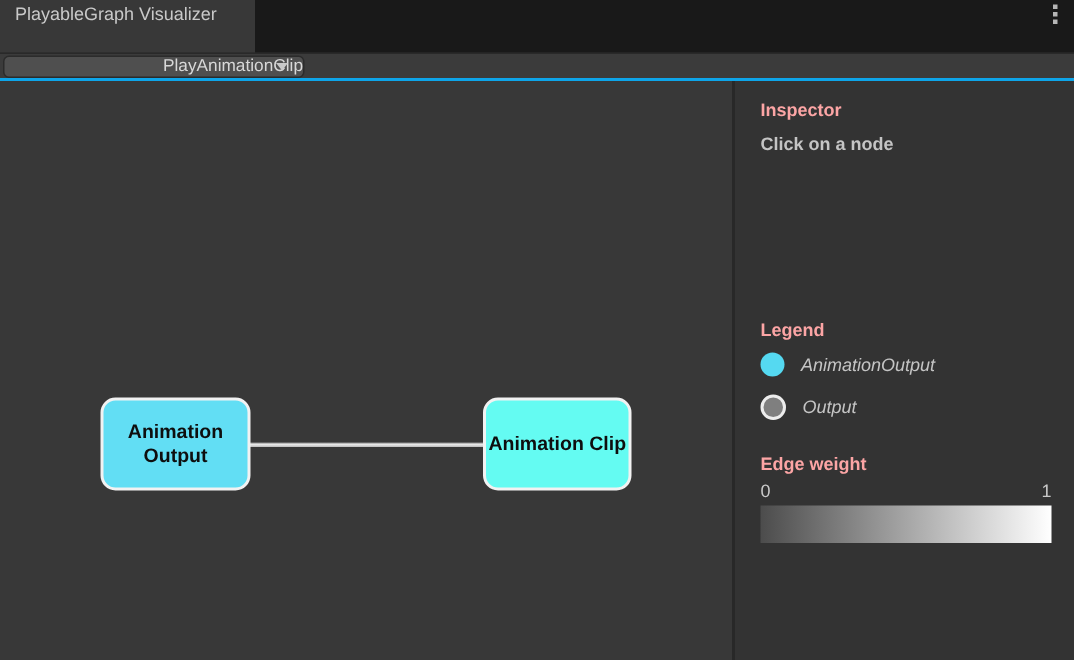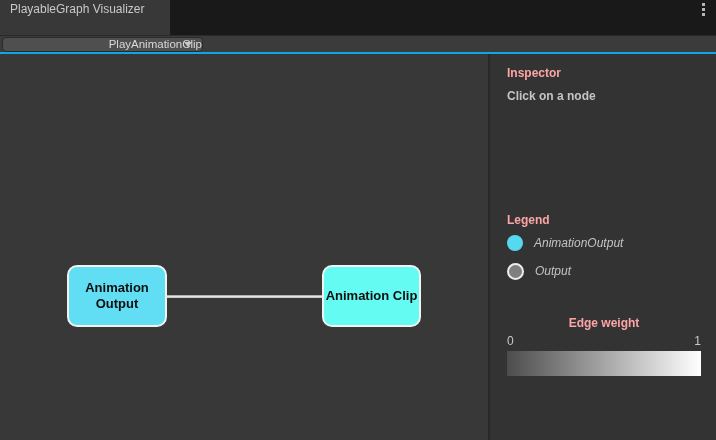--- a/index.html
+++ b/index.html
@@ -140,21 +140,21 @@
   .dot {
     width: 16px; height: 16px;
     border-radius: 50%;
     flex: none;
   }
   .dot.ring {
     width: 17px; height: 17px;
     border: 2.5px solid #ededed;
   }
 
-  .edgeweight { margin-top: 36px; text-align: center; }
+  .edgeweight { margin-top: 22px; }
   .edgeweight .section-title { margin-bottom: 4px; }
   .scale {
     display: flex;
     justify-content: space-between;
     color: #c9c9c9;
     margin-bottom: 3px;
   }
   .gradient-bar {
     height: 25px;
     background: linear-gradient(90deg, #4c4c4c, #ffffff);

